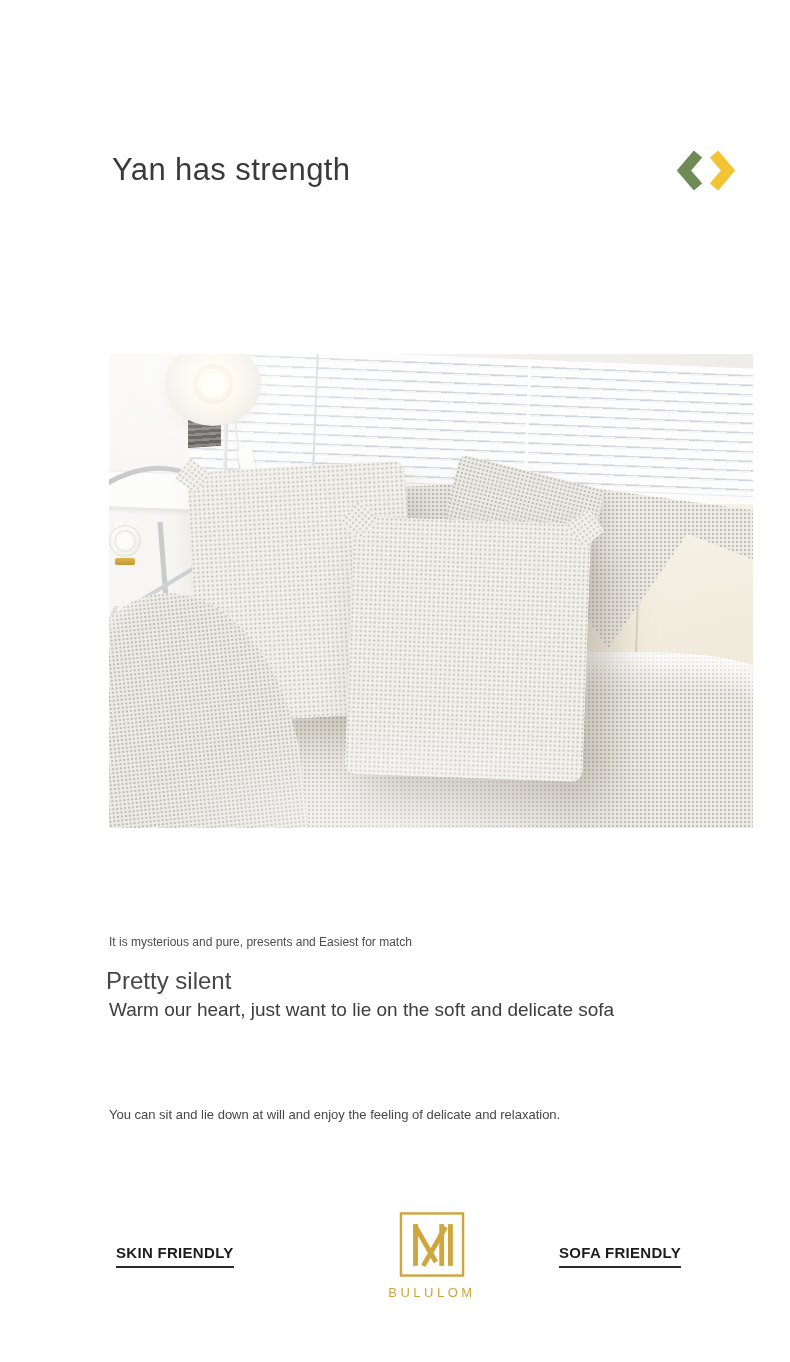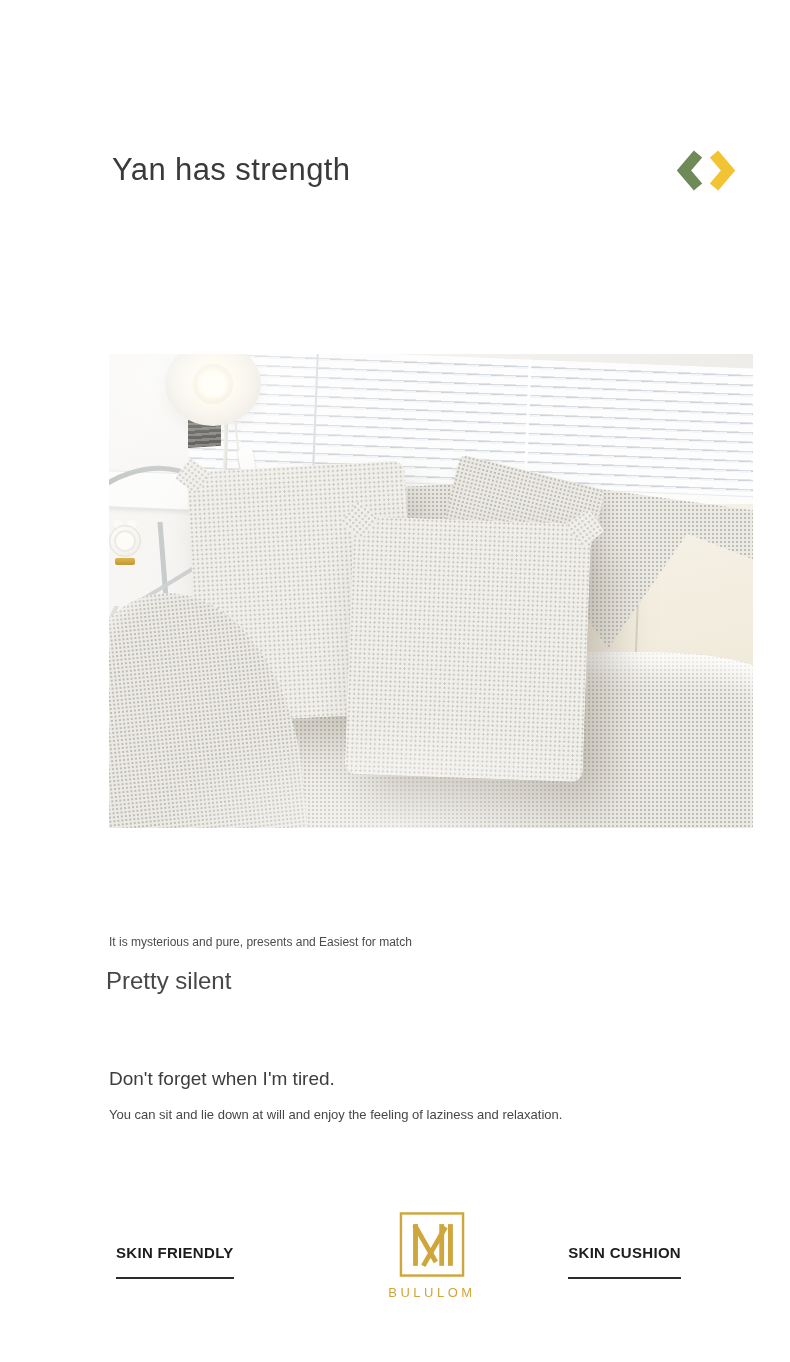--- a/index.html
+++ b/index.html
@@ -80,21 +80,21 @@
 
   
   .caption { position:absolute; left:72px; top:922px; font-size:12px; color:#4c4c4c; }
   .tagline { position:absolute; left:69px; top:954px; font-size:24px; color:#474747; }
   .line-warm { position:absolute; left:72px; top:986px; font-size:19px; color:#3d3d3d; }
   .line-tired { position:absolute; left:72px; top:1055px; font-size:19px; color:#3d3d3d; }
   .line-relax { position:absolute; left:72px; top:1094px; font-size:13px; color:#474747; }
 
   
   .badge { position:absolute; top:1231px; font-size:15px; font-weight:bold; color:#1d1d1d; letter-spacing:.3px;
-           border-bottom:2px solid #2b2b2b; padding-bottom:16px; }
+           border-bottom:2px solid #2b2b2b; padding-bottom:5px; }
   .badge-left { left:79px; }
   .badge-right { right:72px; }
   .logo-wrap { position:absolute; left:335px; top:1198px; width:120px; text-align:center; }
   .logo-square { display:inline-block; width:66px; height:67px; }
   .brand-name { margin-top:3px; font-size:13px; color:#cfa63c; letter-spacing:3.5px; font-weight:500; }
 </style>
 </head>
 <body>
 
 <div class="page">
@@ -149,32 +149,32 @@
     <div class="back-cushion woven"></div>
     <div class="seat woven"></div>
     <div class="cushion-left woven-light"></div>
     <div class="cushion-front woven-light"></div>
     <div class="arm woven"></div>
     <div class="light-overlay"></div>
   </figure>
 
   <p class="caption">It is mysterious and pure, presents and Easiest for match</p>
   <p class="tagline">Pretty silent</p>
-  <p class="line-tired">Don't forget when I'm tired.</p>
-  <p class="line-relax">You can sit and lie down at will and enjoy the feeling of laziness and relaxation.</p>
+  <p class="line-warm">Warm our heart, just want to lie on the soft and delicate sofa</p>
+  <p class="line-relax">You can sit and lie down at will and enjoy the feeling of delicate and relaxation.</p>
 
   <div class="badge badge-left">SKIN FRIENDLY</div>
   <div class="logo-wrap">
     <svg class="logo-square" viewBox="0 0 68 68">
       <rect x="2" y="2" width="64" height="64" fill="none" stroke="#cfa63c" stroke-width="2.5"></rect>
       <g fill="none" stroke="#cfa63c" stroke-width="5">
         <line x1="17" y1="13" x2="17" y2="56"></line>
         <line x1="16" y1="14" x2="38" y2="52"></line>
         <line x1="25" y1="56" x2="48" y2="16"></line>
         <line x1="44" y1="13" x2="44" y2="56"></line>
         <line x1="53" y1="13" x2="53" y2="56"></line>
       </g>
     </svg>
     <div class="brand-name">BULULOM</div>
   </div>
-  <div class="badge badge-right">SKIN CUSHION</div>
+  <div class="badge badge-right">SOFA FRIENDLY</div>
 
 </div>
 
 </body></html>

